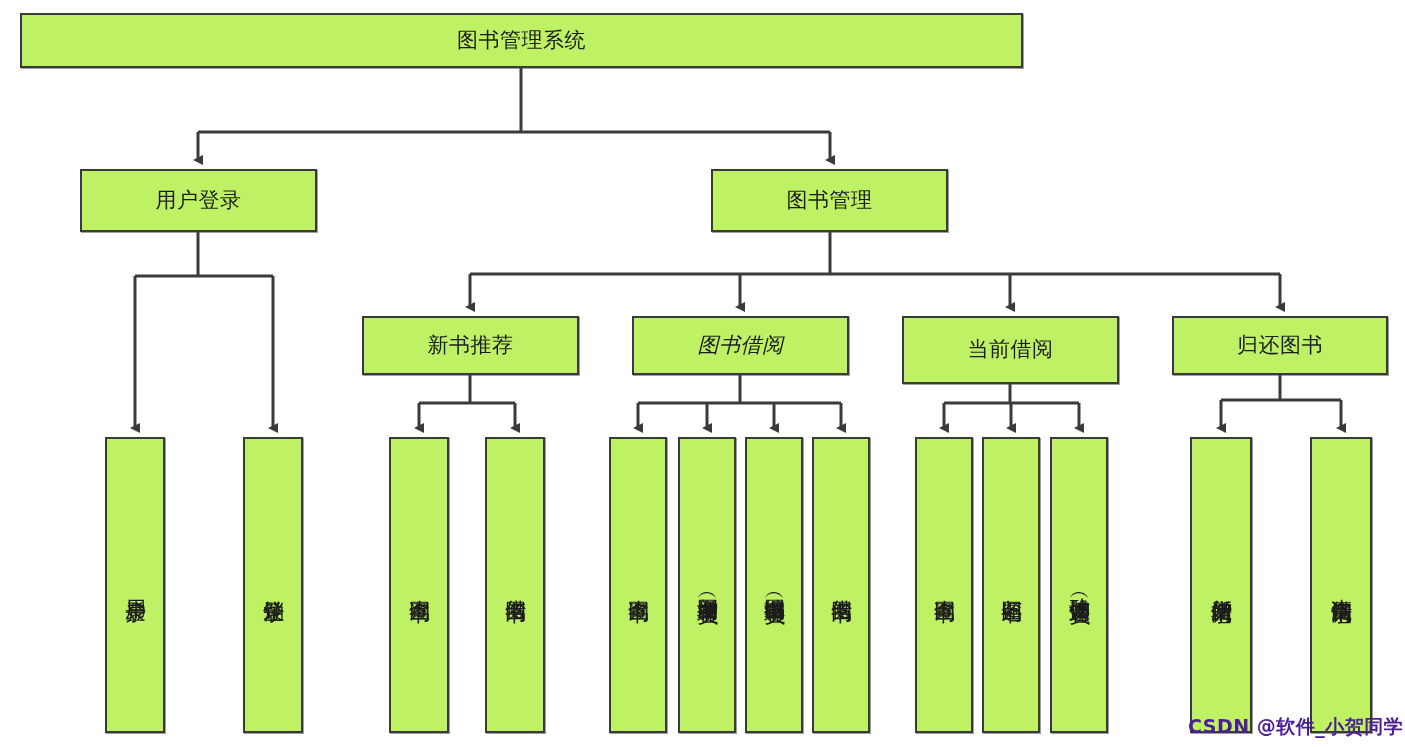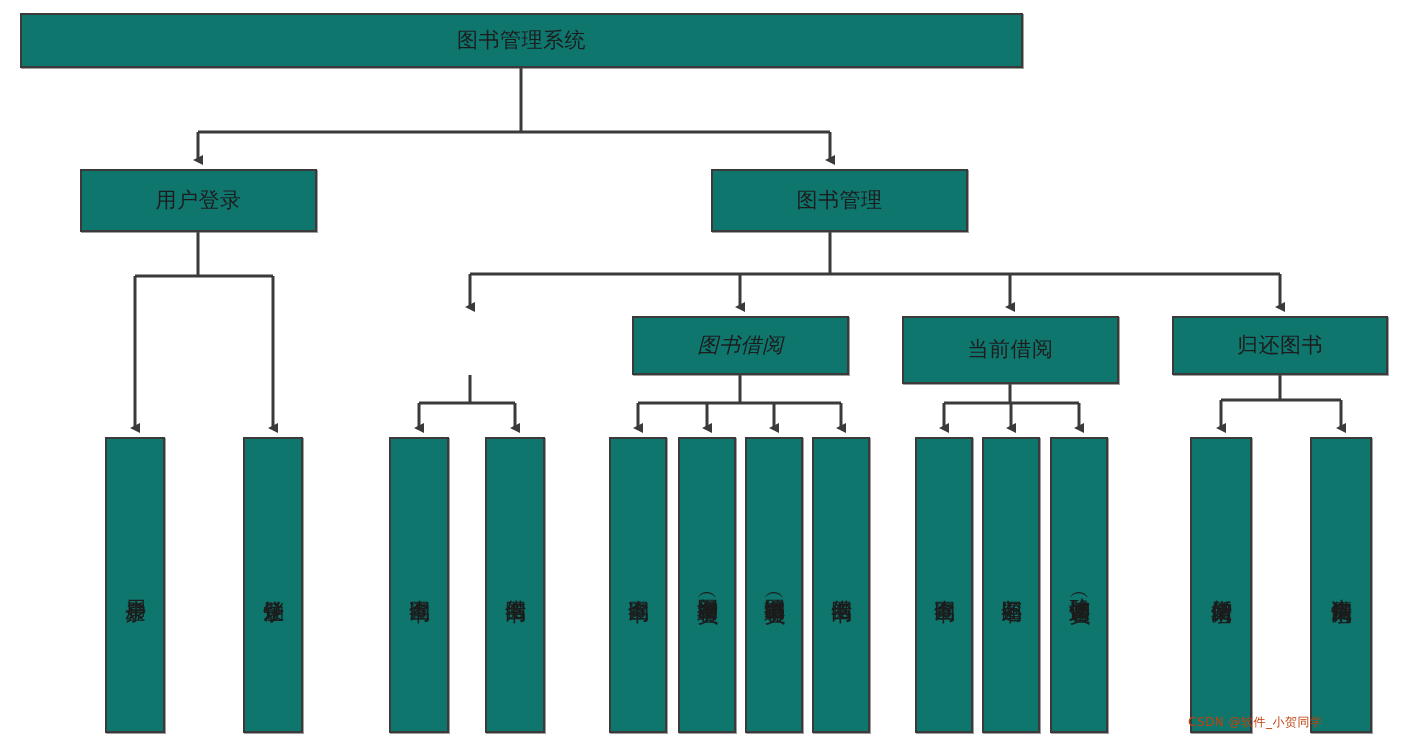--- a/index.html
+++ b/index.html
@@ -22,21 +22,21 @@
   svg.diagram-canvas {
     position: absolute;
     left: 0;
     top: 0;
     width: 1405px;
     height: 747px;
   }
   .node-box {
     position: absolute;
     box-sizing: border-box;
-    background: #0f766e;
+    background: #bef264;
     border: 2px solid #3a3a3a;
     box-shadow: 1px 1px 0 0 rgba(80,80,80,0.55);
   }
   .node-label-h {
     position: absolute;
     left: 0; top: 0; right: 0; bottom: 0;
     display: flex;
     align-items: center;
     justify-content: center;
     color: #1c1c1c;
@@ -54,26 +54,27 @@
     color: #1c1c1c;
     font-size: 21px;
     line-height: 1.22;
     writing-mode: vertical-rl;
     text-orientation: upright;
     white-space: nowrap;
     letter-spacing: 1px;
   }
   .watermark {
     position: absolute;
-    color: #c2410c;
-    font-size: 12px;
+    color: #4c1d95;
+    font-size: 19px;
     white-space: nowrap;
     left: 1188px;
     top: 714px;
     letter-spacing: 0.5px;
+    font-weight: bold;
   }
 </style>
 </head>
 <body>
 
 <div id="diagram-root">
 
   <svg class="diagram-canvas" viewBox="0 0 1405 747" aria-hidden="true">
     <defs>
       <marker id="arrowhead" markerWidth="10" markerHeight="10" refX="5" refY="5" orient="auto" markerUnits="userSpaceOnUse">
@@ -124,24 +125,27 @@
     </g>
   </svg>
 
   <div class="node-box" id="node-root" style="left: 20px; top: 13px; width: 1003px; height: 55px;">
     <span class="node-label-h">图书管理系统</span>
   </div>
 
   <div class="node-box" id="node-l2-0" style="left: 80px; top: 169px; width: 237px; height: 63px;">
     <span class="node-label-h">用户登录</span>
   </div>
-  <div class="node-box" id="node-l2-1" style="left: 711px; top: 169px; width: 257px; height: 63px;">
+  <div class="node-box" id="node-l2-1" style="left: 711px; top: 169px; width: 237px; height: 63px;">
     <span class="node-label-h">图书管理</span>
   </div>
 
+  <div class="node-box" id="node-l3-0" style="left: 362px; top: 316px; width: 217px; height: 59px;">
+    <span class="node-label-h">新书推荐</span>
+  </div>
   <div class="node-box" id="node-l3-1" style="left: 632px; top: 316px; width: 217px; height: 59px; font-style: italic;">
     <span class="node-label-h">图书借阅</span>
   </div>
   <div class="node-box" id="node-l3-2" style="left: 902px; top: 316px; width: 217px; height: 68px;">
     <span class="node-label-h">当前借阅</span>
   </div>
   <div class="node-box" id="node-l3-3" style="left: 1172px; top: 316px; width: 216px; height: 59px;">
     <span class="node-label-h">归还图书</span>
   </div>
 

